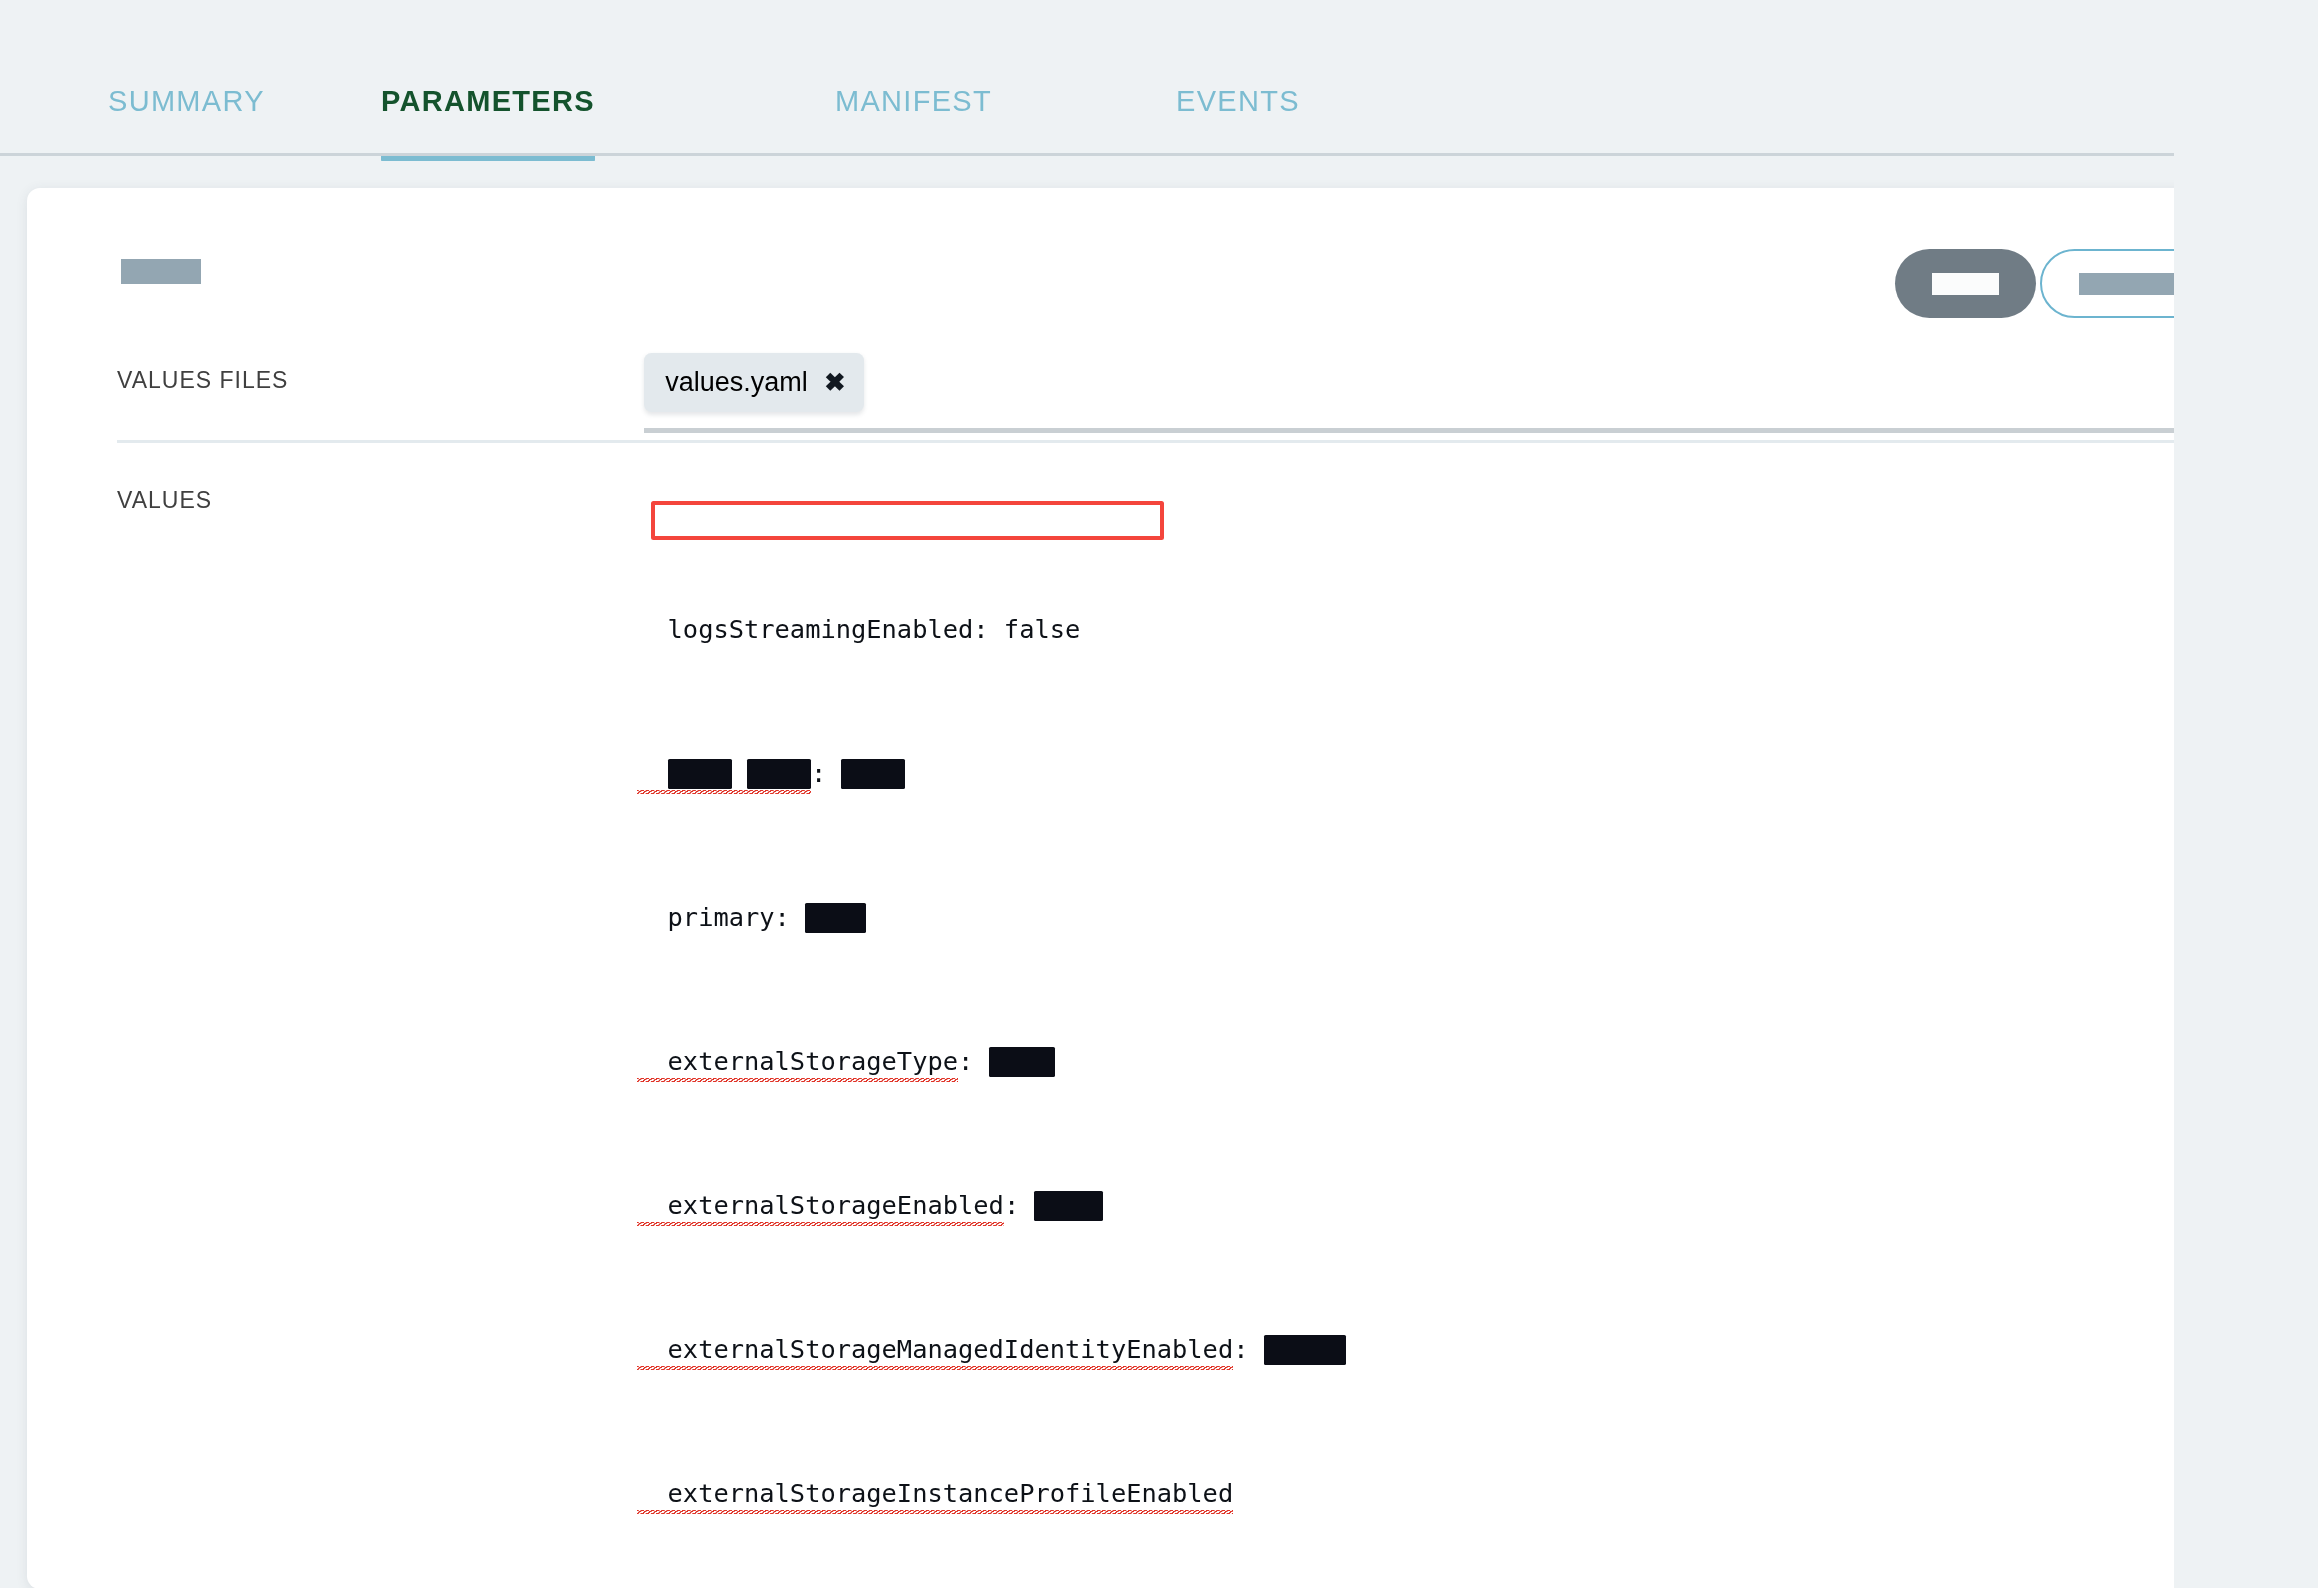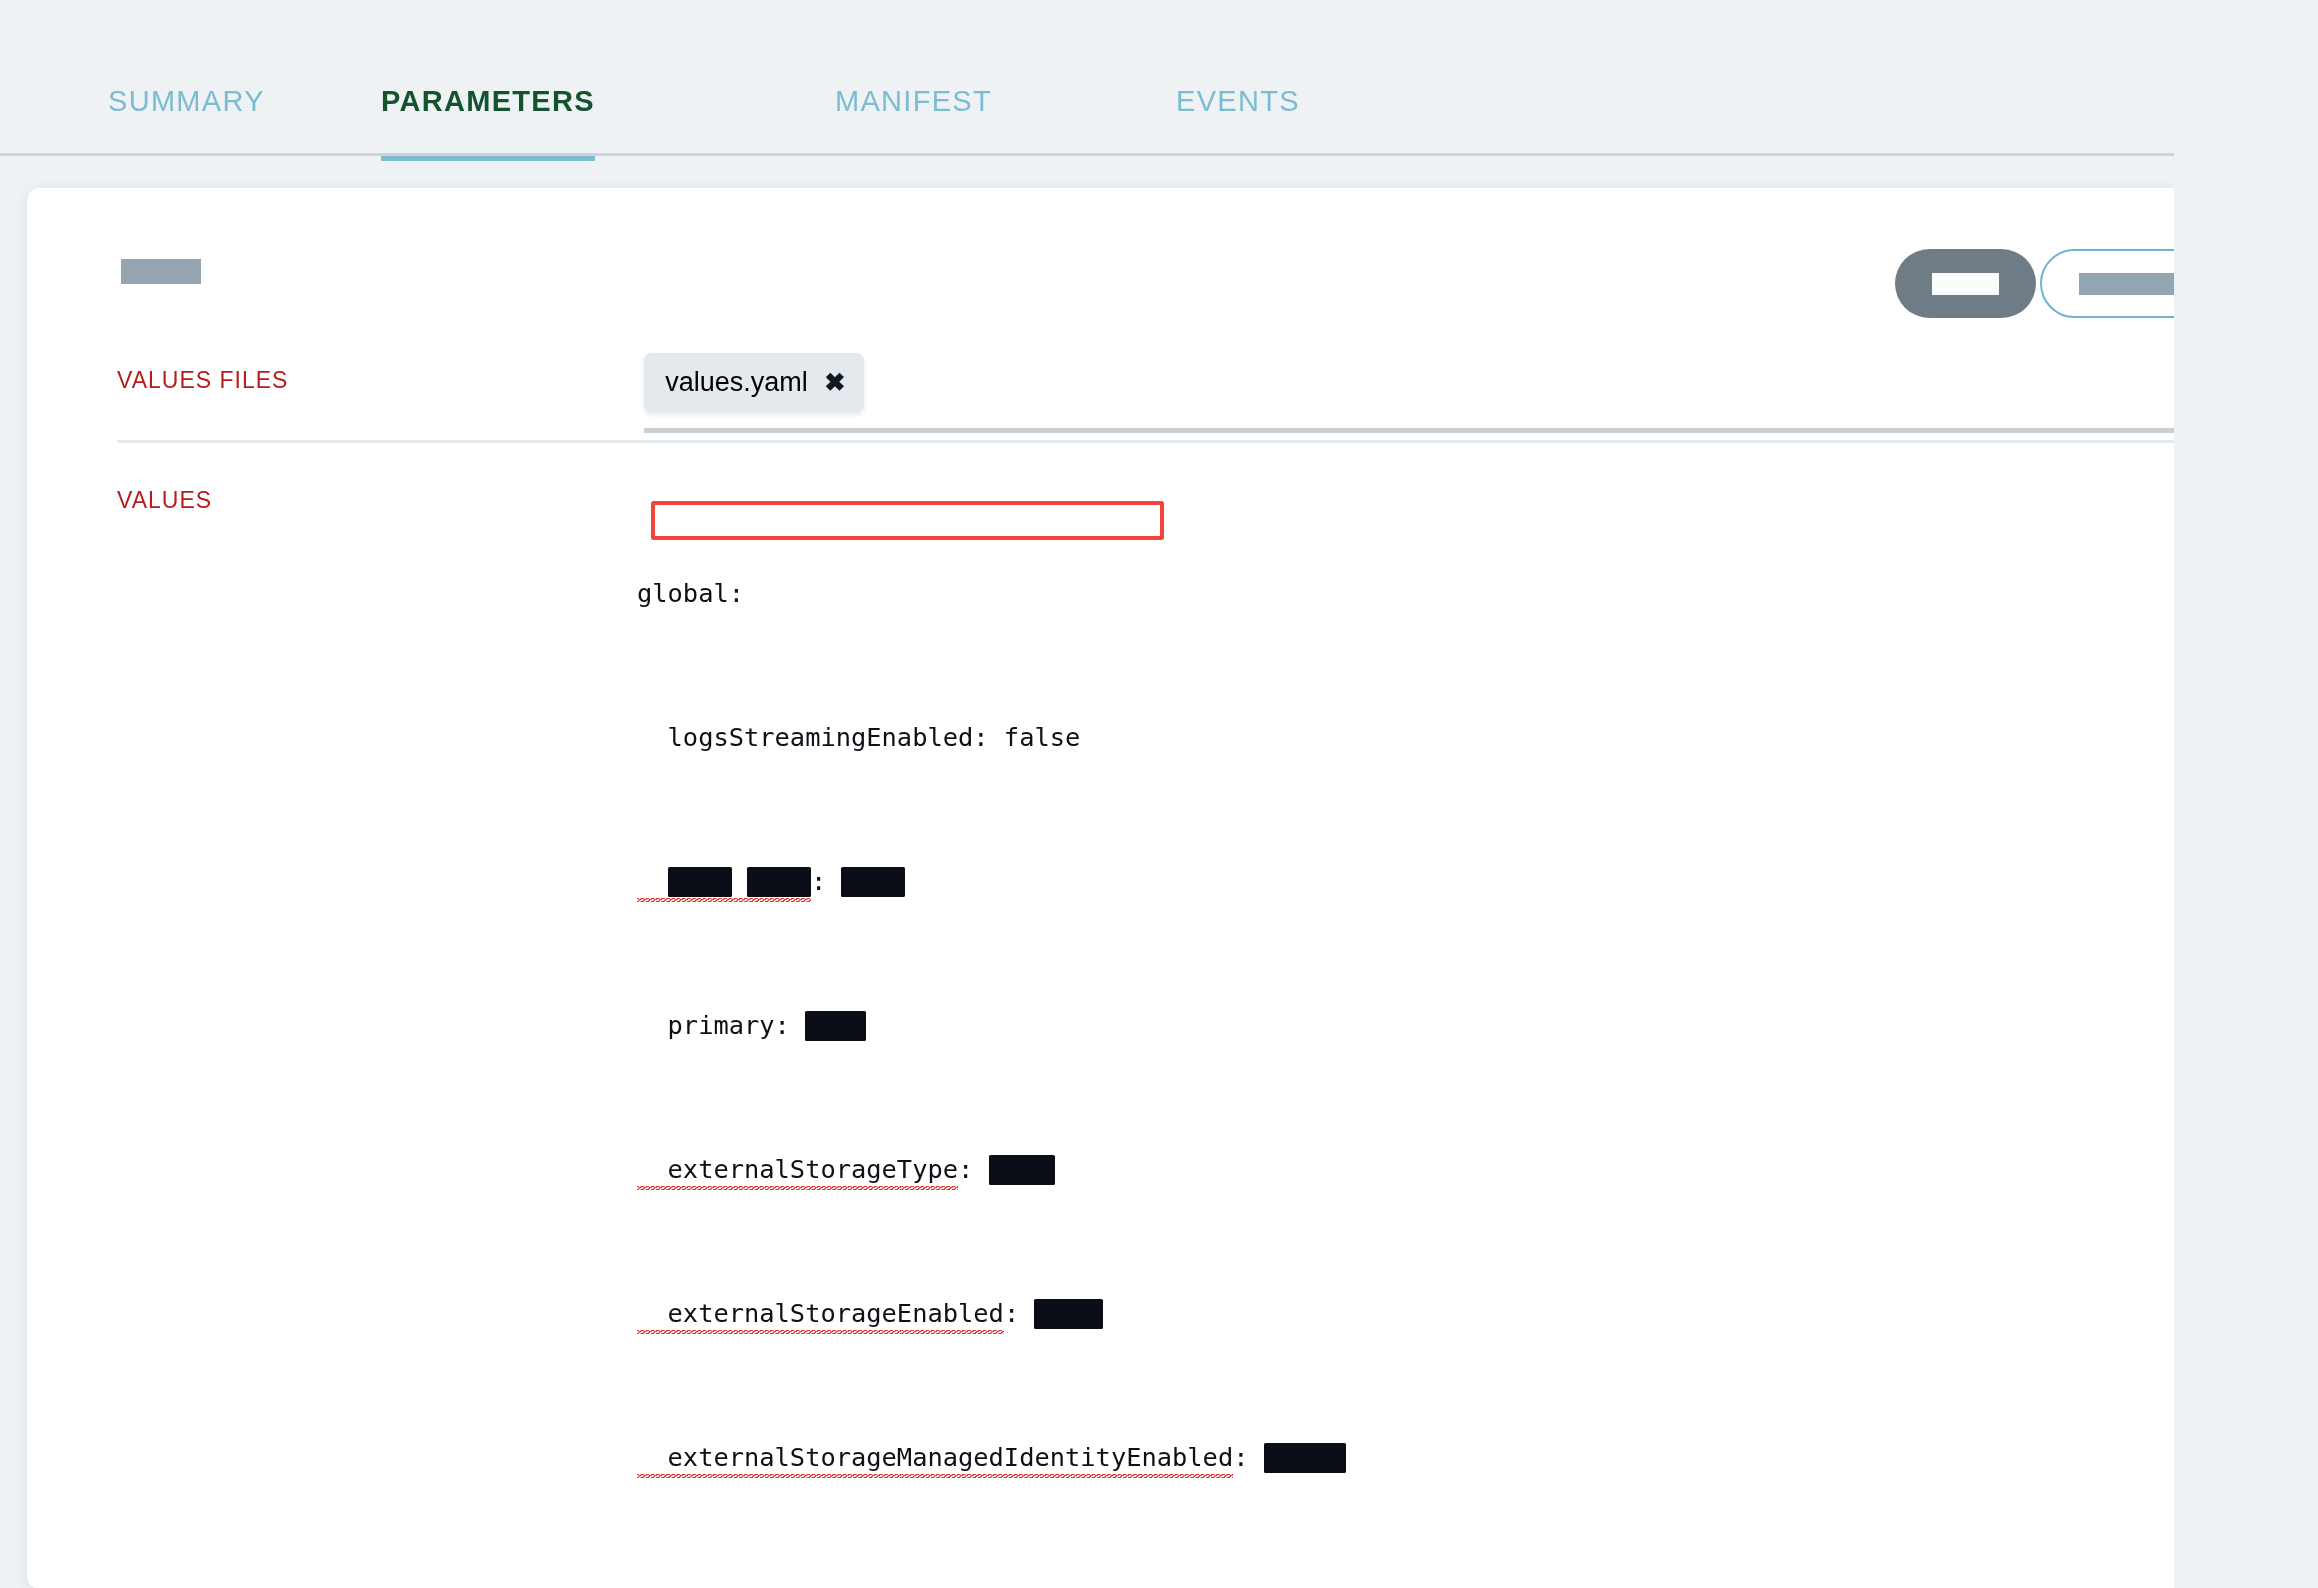--- a/index.html
+++ b/index.html
@@ -143,21 +143,21 @@
     width: 102px;
     height: 22px;
     background: #93a6b2;
   }
 
   
   .field-label {
     position: absolute;
     font-size: 23px;
     letter-spacing: 1px;
-    color: #b91c1c;
+    color: #404040;
     white-space: nowrap;
   }
   .label-values-files { left: 117px; top: 367px; }
   .label-values       { left: 117px; top: 487px; }
 
   .chip {
     position: absolute;
     left: 644px;
     top: 353px;
     height: 59px;
@@ -323,21 +323,20 @@
     <span class="chip-close">✖</span>
   </div>
 
   <div class="field-underline"></div>
   <div class="row-divider"></div>
 
   <div class="field-label label-values">VALUES</div>
 
   <div class="yaml">
 
-    <div class="yline"><span class="tok">global:</span></div>
 
     <div class="yline"><span class="tok">  logsStreamingEnabled: false</span></div>
 
     <div class="yline"><span class="sq">  <span class="rd" style="width:64px"></span> <span class="rd" style="width:64px"></span></span><span>: </span><span class="rd" style="width:64px"></span></div>
 
     <div class="yline"><span class="tok">  primary: </span><span class="rd" style="width:61px"></span></div>
 
     <div class="yline"><span class="sq">  externalStorageType</span><span>: </span><span class="rd" style="width:66px"></span></div>
 
     <div class="yline"><span class="sq">  externalStorageEnabled</span><span>: </span><span class="rd" style="width:69px"></span></div>

